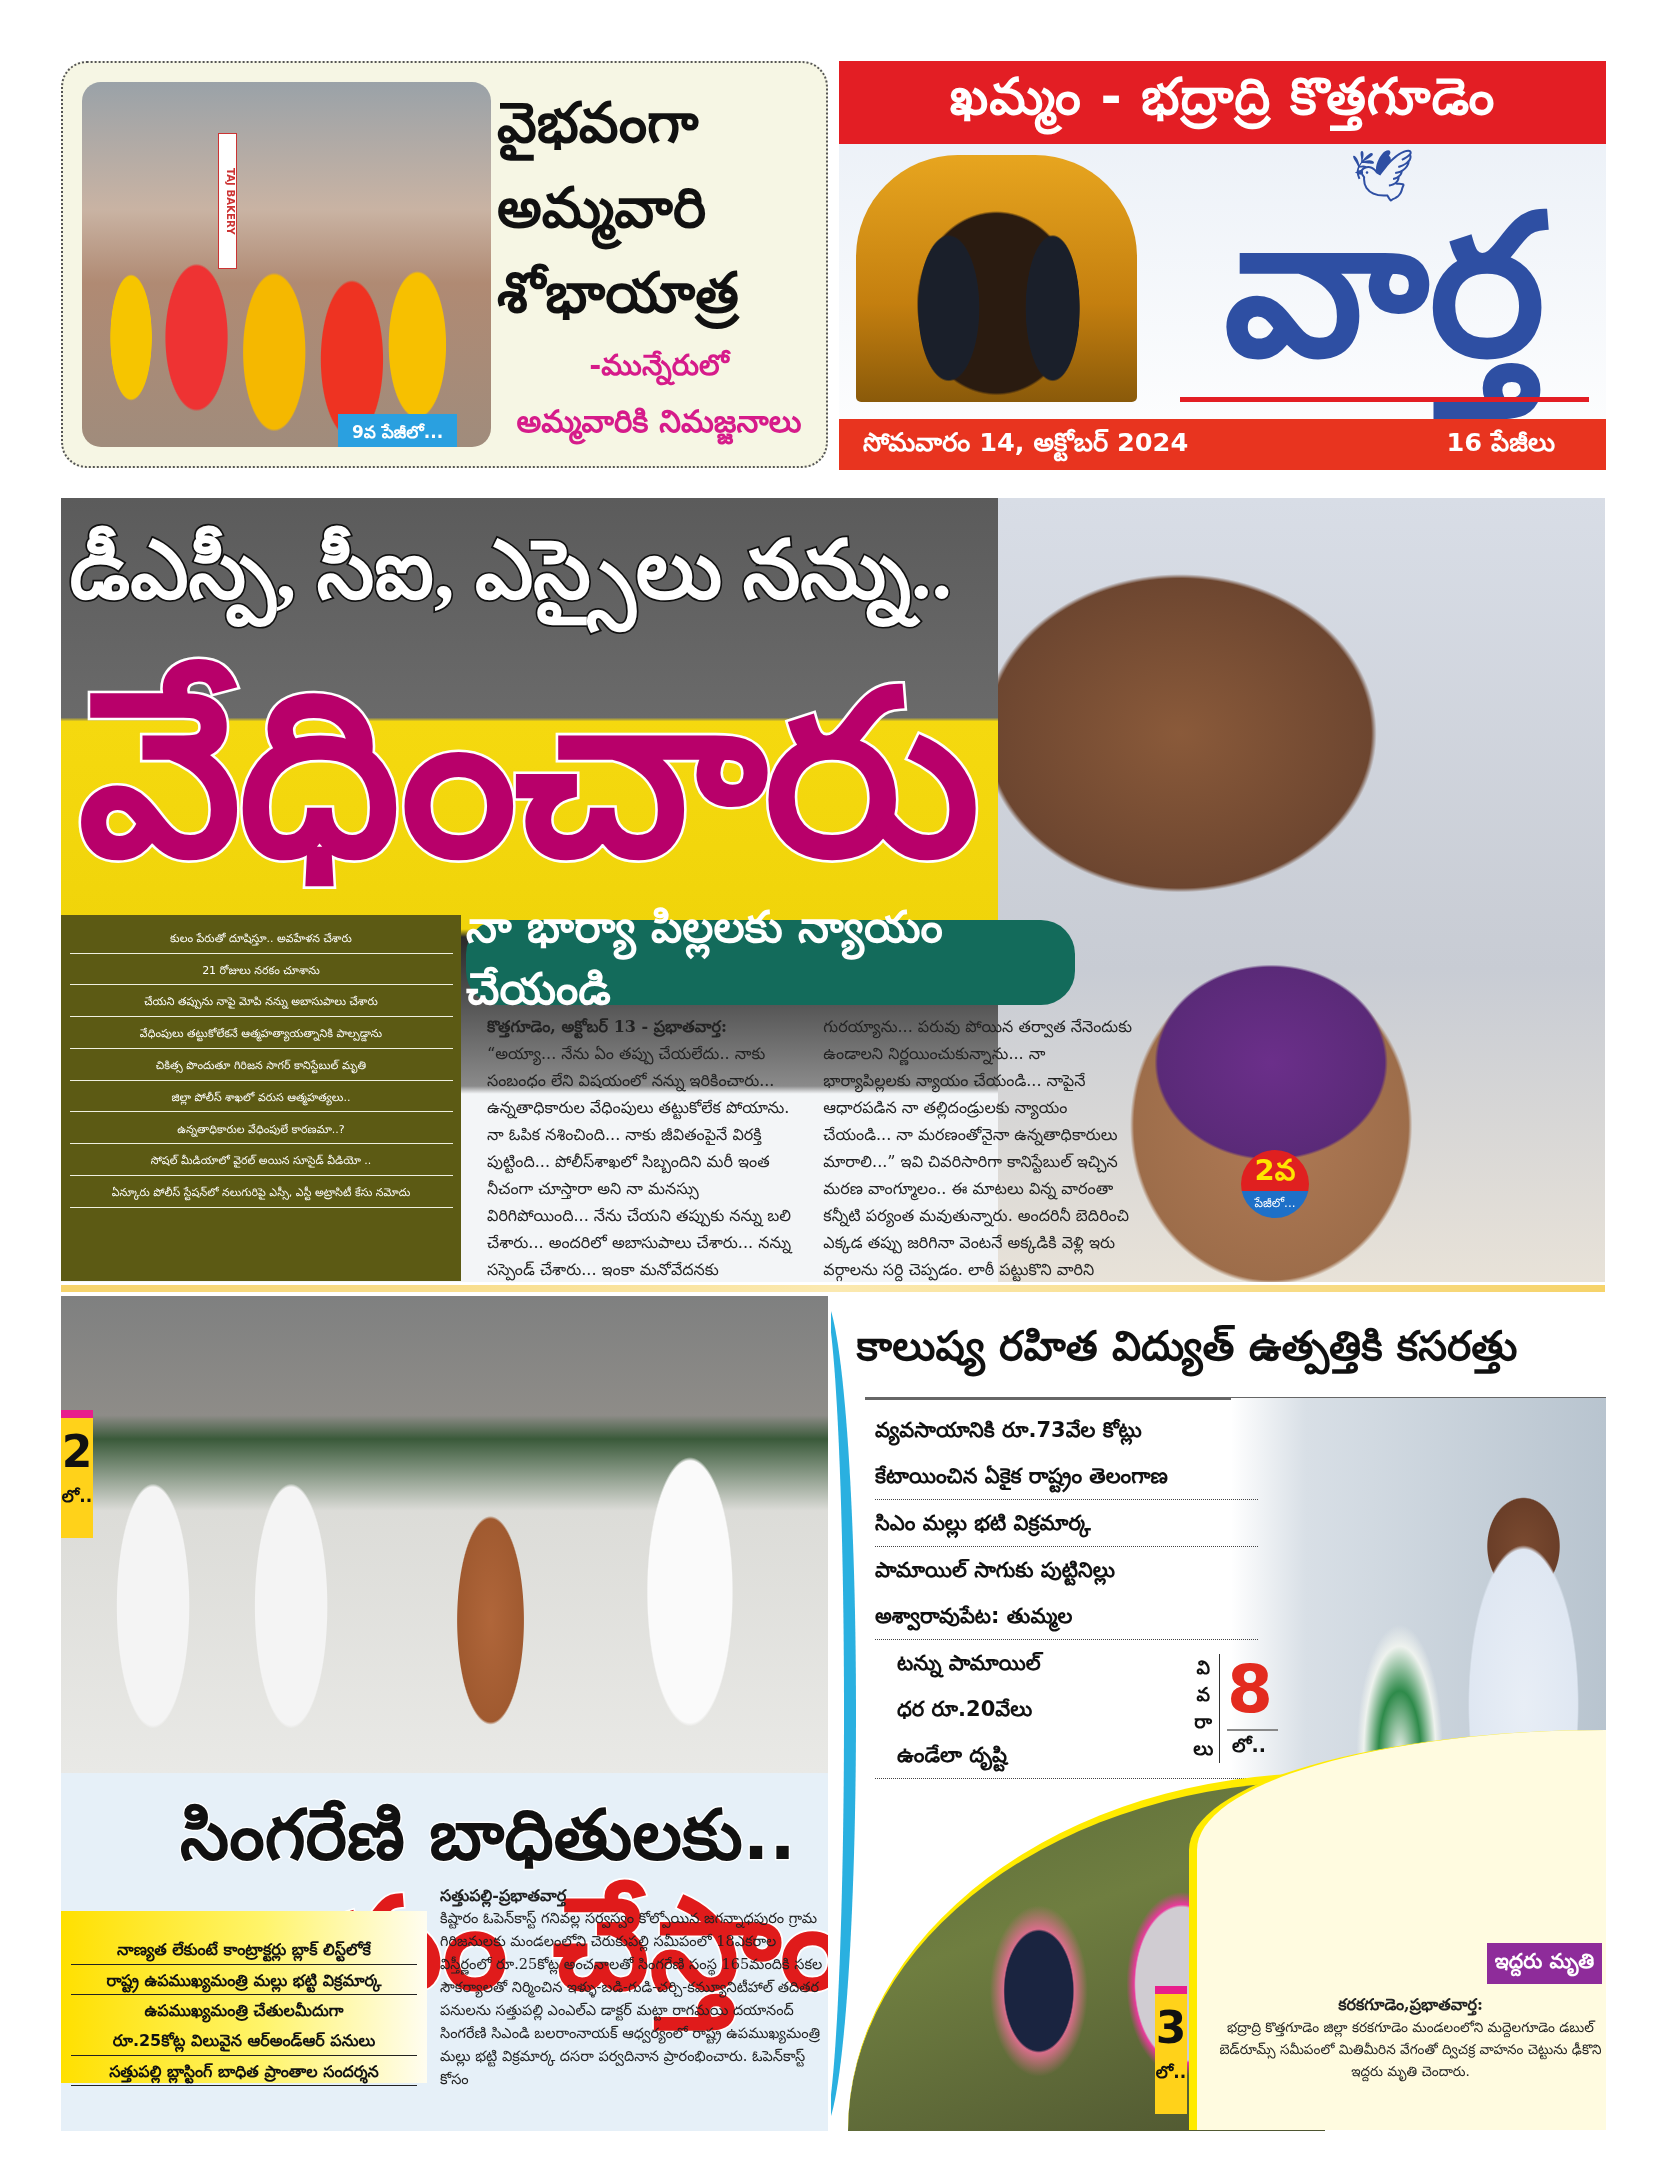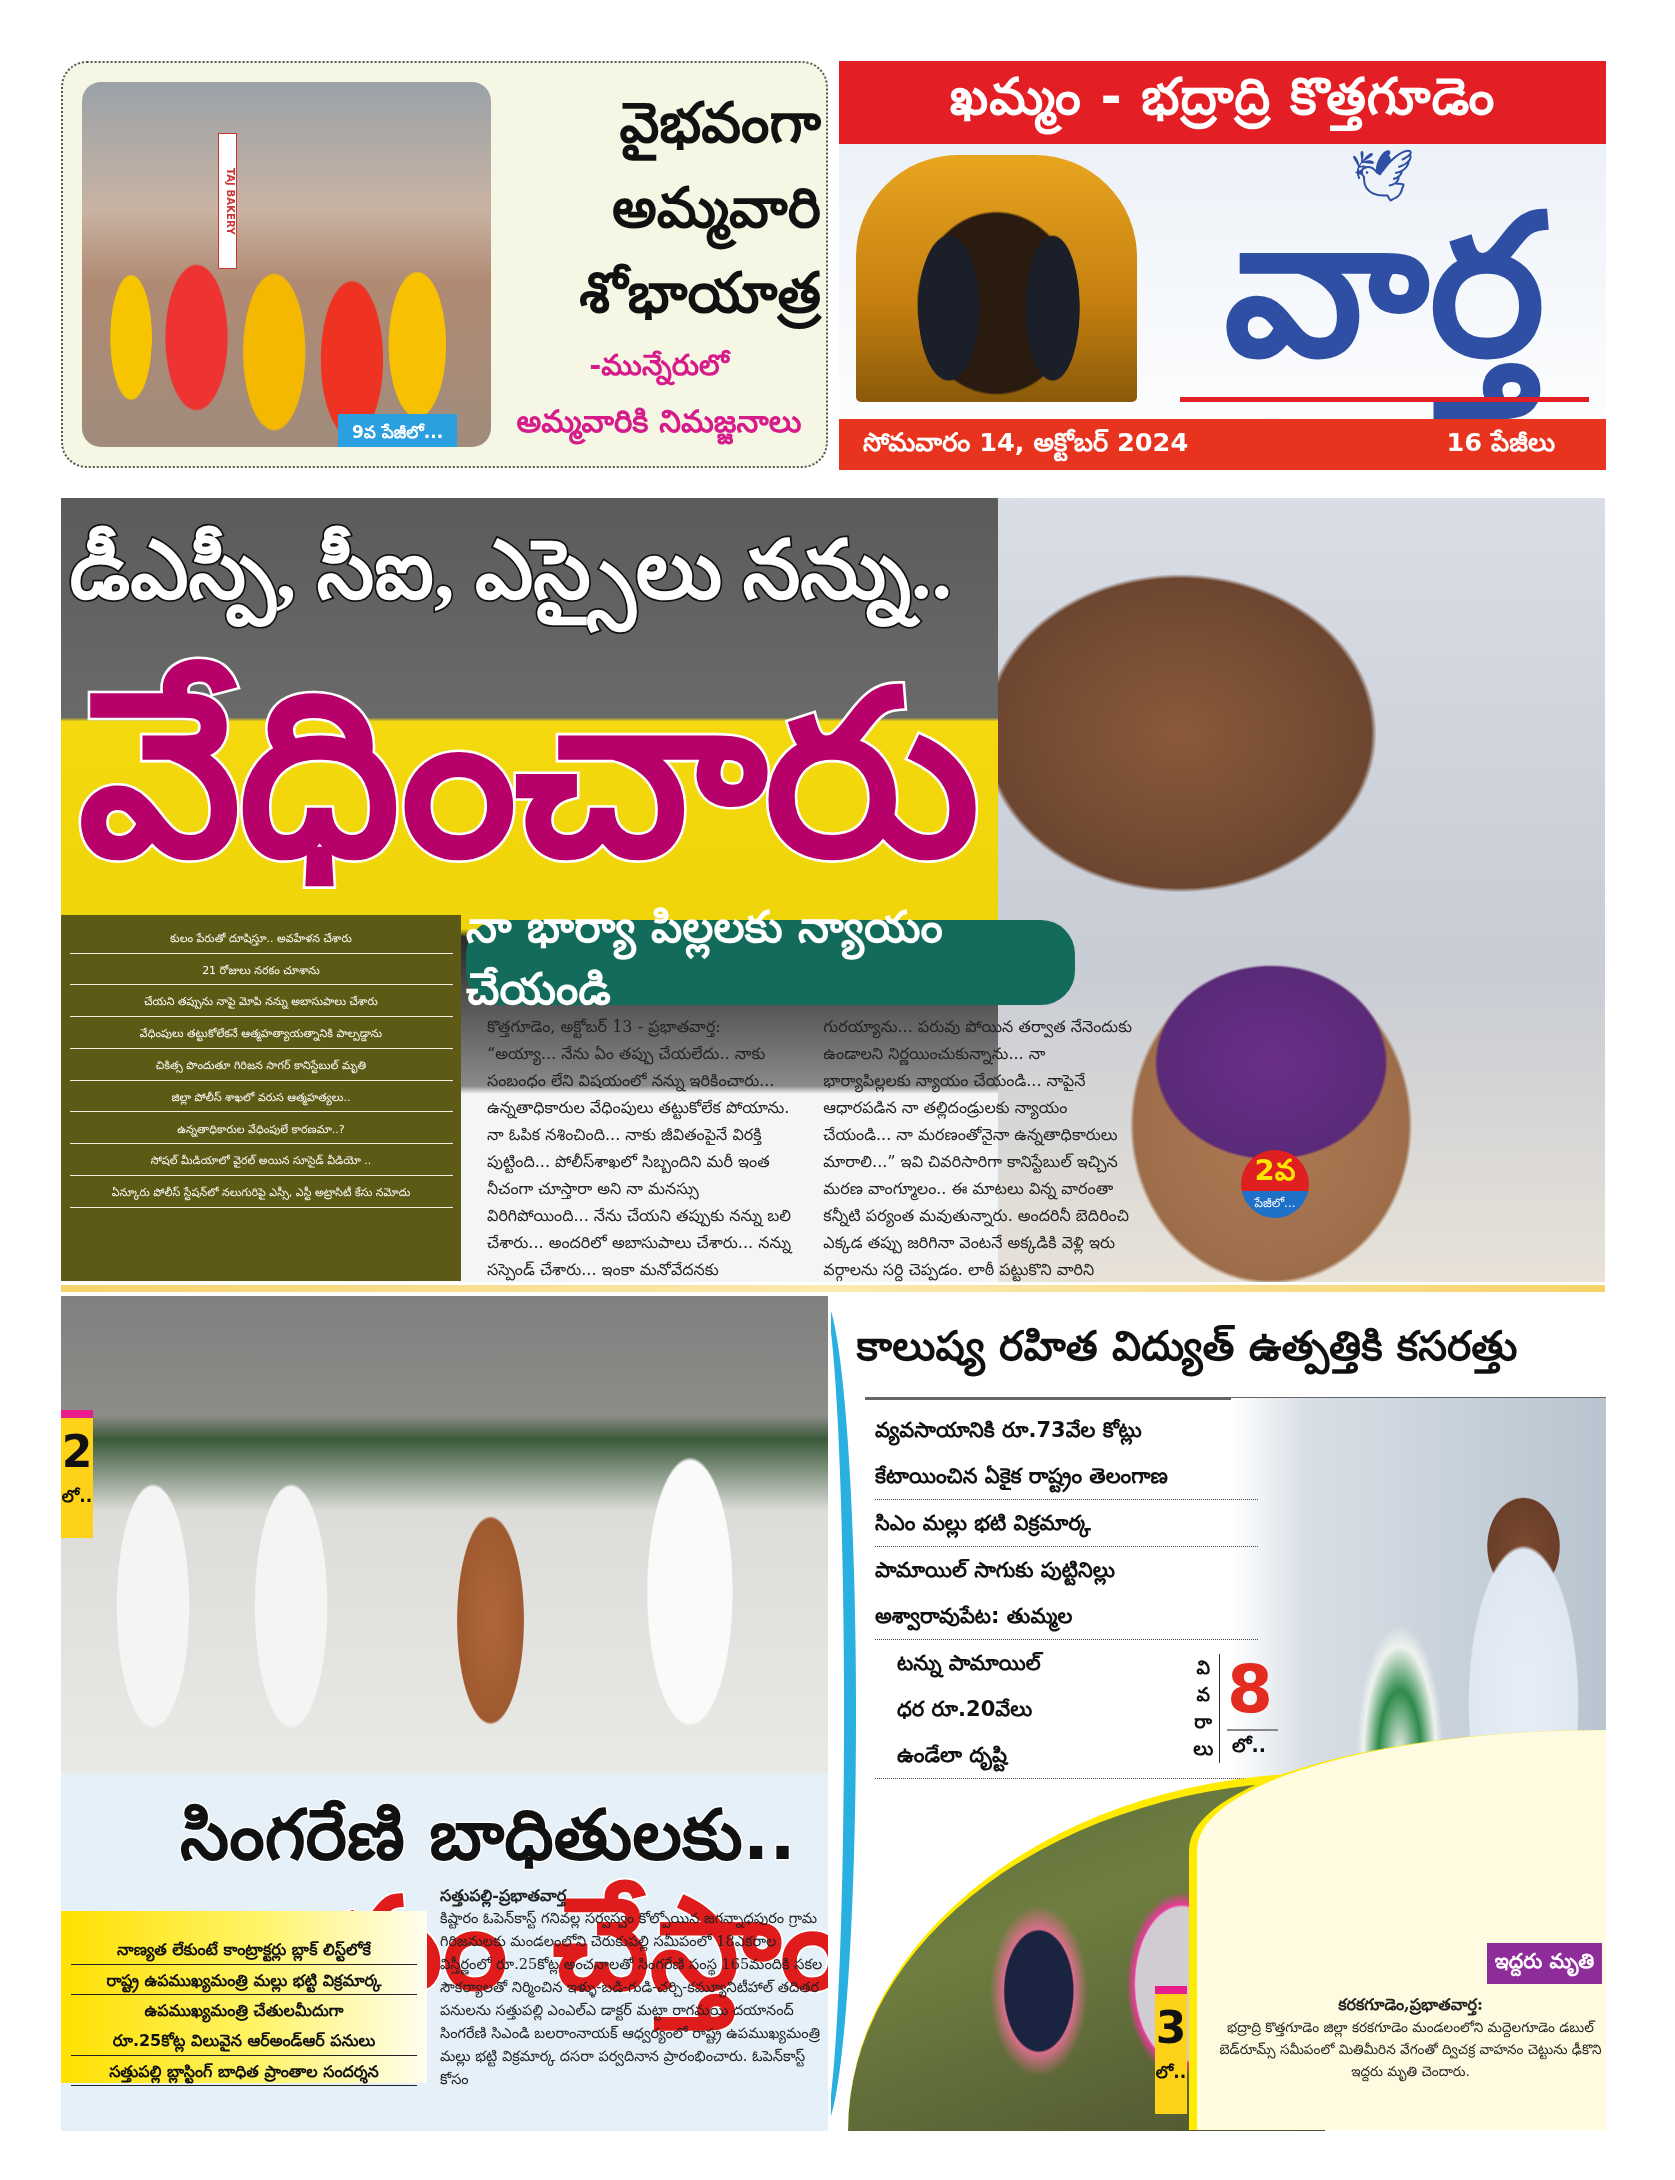--- a/index.html
+++ b/index.html
@@ -12,21 +12,21 @@
   .teaser-photo { left: 19px; top: 19px; width: 409px; height: 365px; border-radius: 19px; overflow: hidden;
     background:
       radial-gradient(ellipse 51px 119px at 28% 70%, #e33 0%, #e33 60%, transparent 62%),
       radial-gradient(ellipse 51px 128px at 47% 74%, #f5b800 0%, #f5b800 60%, transparent 62%),
       radial-gradient(ellipse 51px 128px at 66% 76%, #ee3322 0%, #ee3322 60%, transparent 62%),
       radial-gradient(ellipse 47px 119px at 82% 72%, #f7c000 0%, #f7c000 60%, transparent 62%),
       radial-gradient(ellipse 34px 102px at 12% 70%, #f6c500 0%, #f6c500 60%, transparent 62%),
       linear-gradient(180deg, #9aa2a8 0%, #c9b3a3 35%, #b08a73 55%, #a08c7c 100%); }
   .teaser-photo .sign { left: 136px; top: 51px; width: 19px; height: 136px; background:#fff; border:0.9px solid #c33; color:#c33; font-size: 10.2px; writing-mode: vertical-rl; text-align:center; font-weight:bold; }
   .teaser-badge { left: 256px; top: 332px; width: 119px; height: 39px; background: #2aa0e0; color: #fff; font-size: 17px; font-weight: bold; display:flex; align-items:center; justify-content:center; }
-  .teaser-title { left: 434px; top: 17px; width: 324px; text-align: right; font-size: 56px; font-weight: bold; line-height: 85px; color: #111; }
+  .teaser-title { left: 434px; top: 17px; width: 324px; text-align: left; font-size: 56px; font-weight: bold; line-height: 85px; color: #111; }
   .teaser-sub { left: 434px; top: 281px; width: 324px; text-align: center; color: #d61b8a; font-weight: bold; }
   .teaser-sub .l1 { font-size: 29px; line-height: 43px; }
   .teaser-sub .l2 { font-size: 31px; line-height: 51px; margin-top: 8.5px; }
 
   
   .mast { left: 839px; top: 61px; width: 767px; height: 409px; background: linear-gradient(180deg,#e8eef6,#ffffff); }
   .mast-region { left: 0; top: 0; width: 767px; height: 83px; background: #e31e24; color: #fff; font-size: 51px; font-weight: bold; display:flex; align-items:center; justify-content:center; letter-spacing: 0.9px; }
   .mast-deity { left: 17px; top: 94px; width: 281px; height: 247px; border-radius: 102px 102px 5.1px 5.1px;
     background:
       radial-gradient(ellipse 43px 102px at 33% 62%, #1a1f2a 0%, #1a1f2a 70%, transparent 72%),
@@ -48,21 +48,21 @@
       radial-gradient(ellipse 162px 136px at 45% 72%, #6b2f8a 0%, #5a2a78 70%, transparent 72%),
       radial-gradient(ellipse 196px 221px at 45% 80%, #b07a55 0%, #9d6d4a 70%, transparent 72%),
       radial-gradient(ellipse 273px 221px at 30% 30%, #8a5a3a 0%, #6d4630 70%, transparent 72%),
       linear-gradient(180deg,#d8dde6 0%,#c8ccd4 60%,#e8e2d8 100%); }
   .kicker { left: 8.5px; top: 17px; font-size: 82px; font-weight: bold; color: #fff; -webkit-text-stroke: 3.4px #111; paint-order: stroke fill; line-height: 111px; white-space: nowrap; font-family: Liberation Serif, serif; }
   .headline { left: 17px; top: 149px; font-size: 230px; font-weight: bold; color: #b8006a; -webkit-text-stroke: 5.1px #fff; paint-order: stroke fill; line-height: 256px; white-space: nowrap; letter-spacing: -3.4px; }
   .highlights { left: 0; top: 417px; width: 400px; height: 366px; background: #5c5a14; color: #fff; text-align:center; padding-top: 6.8px; }
   .highlights .hl { font-size: 11px; line-height: 24px; padding: 5.1px 3.4px 1.7px; margin: 0 8.5px; border-bottom: 1.7px solid #f0f0e0; }
   .quote-banner { left: 405px; top: 422px; width: 609px; height: 85px; background: #136b5b; color: #fff; border-radius: 34px; font-size: 44px; font-weight: bold; display:flex; align-items:center; justify-content:center; }
   .lead-body { left: 426px; top: 515px; width: 647px; display: grid; grid-template-columns: 1fr 1fr; column-gap: 25.6px; font-family: "DejaVu Serif", serif; font-size: 16px; line-height: 27px; color: #222; }
-  .lead-body .dateline { font-weight: normal; }
+  .lead-body .dateline { font-weight: bold; }
   .page2-badge { left: 1180px; top: 652px; width: 68px; height: 68px; border-radius: 50%; overflow:hidden; }
   .page2-badge .top { height: 41px; background:#e02020; color:#ffe500; font-weight:bold; font-size: 29px; text-align:center; line-height: 41px; }
   .page2-badge .bot { height: 27px; background:#1e70c8; color:#fff; font-size: 12px; text-align:center; line-height: 25.6px; }
 
   .divider-gold { left: 61px; top: 1285px; width: 1544px; height: 6.8px; background: linear-gradient(90deg,#f6d36a,#fbe9b0,#f6d36a); }
 
   
   .sing { left: 61px; top: 1296px; width: 767px; height: 835px; overflow:hidden; }
   .sing-photo { left: 0; top: 0; width: 767px; height: 477px;
     background:

